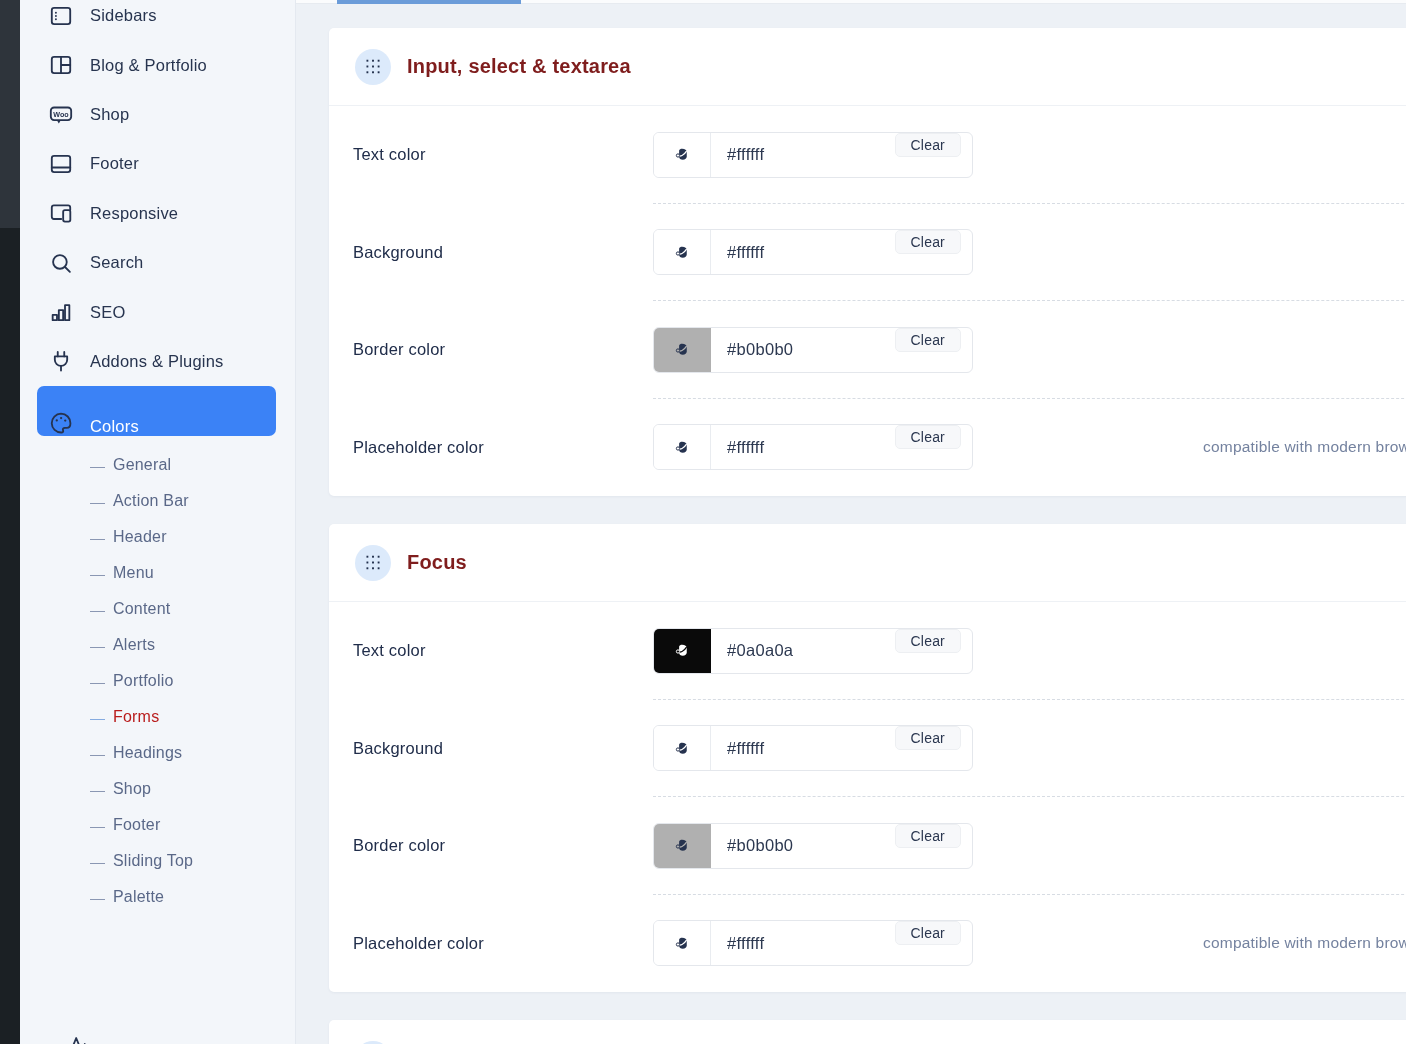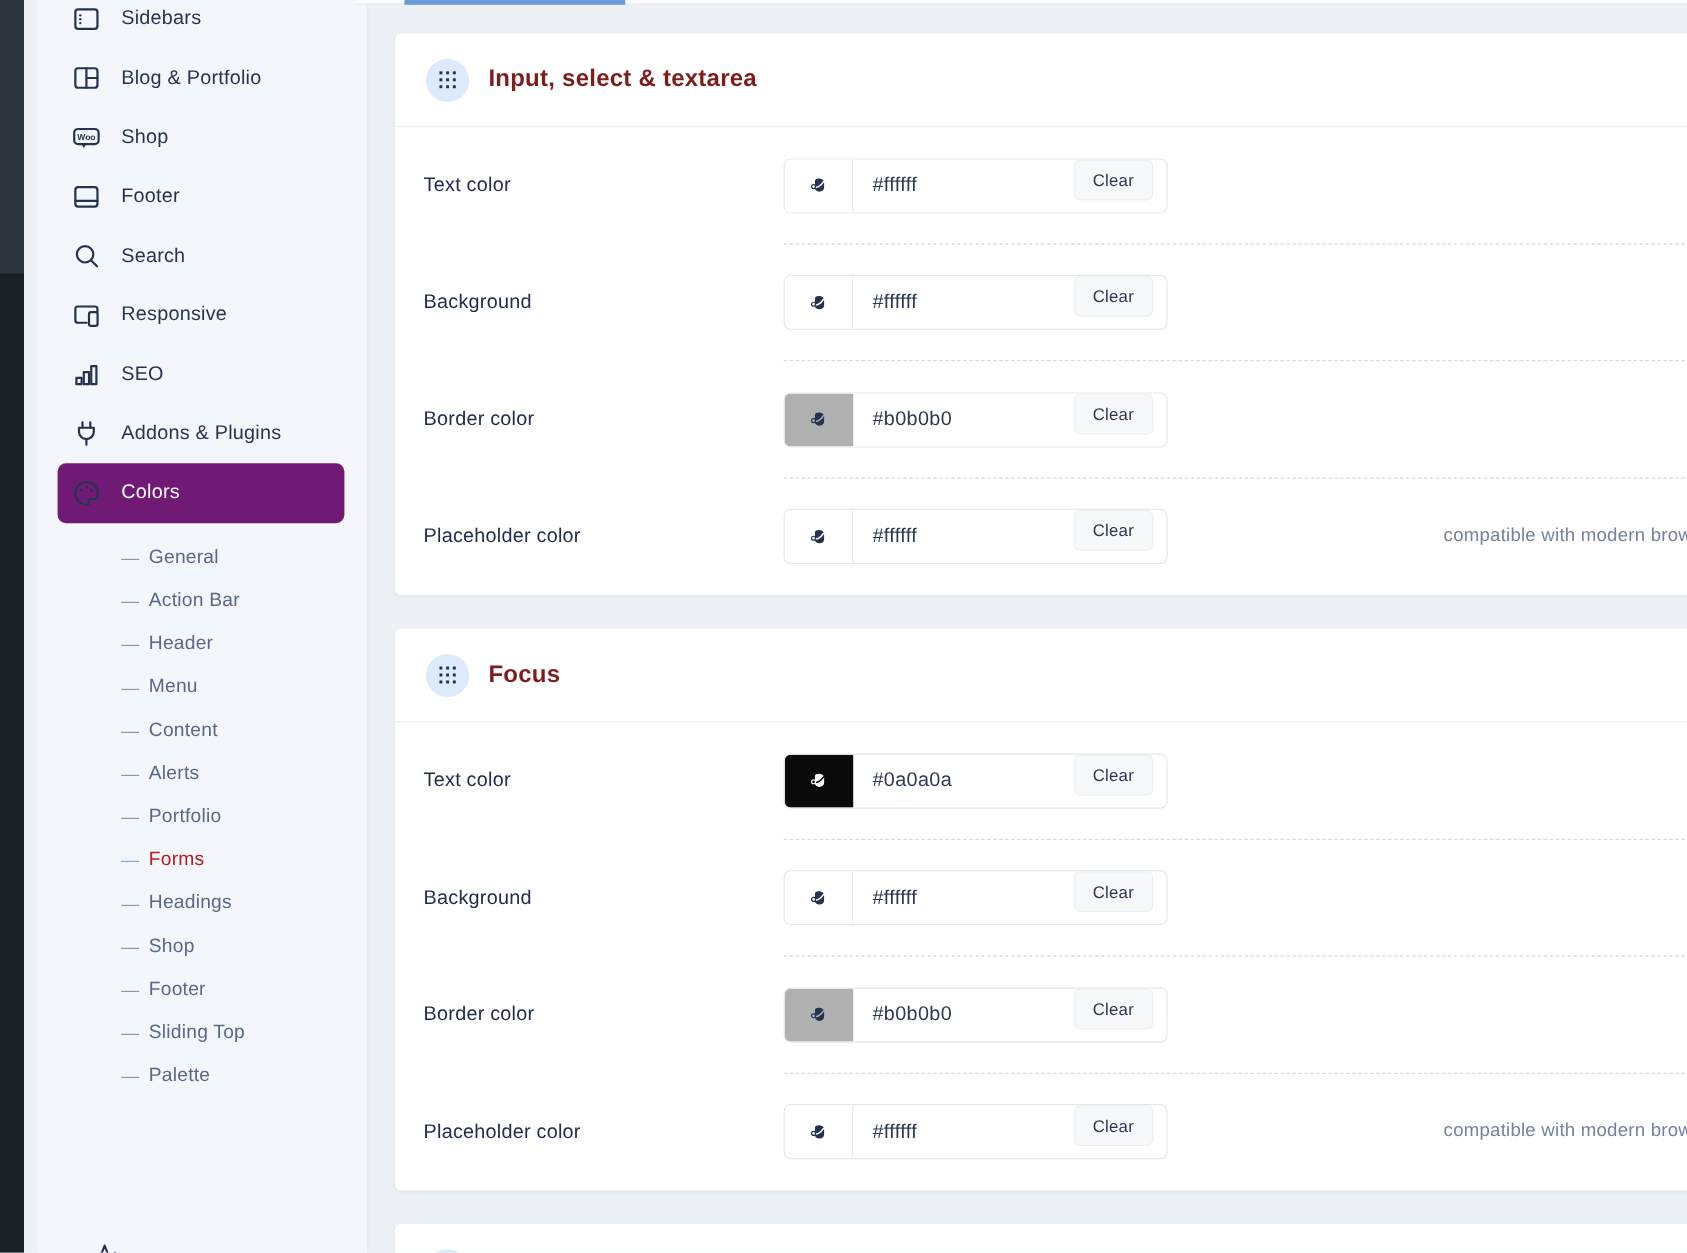--- a/index.html
+++ b/index.html
@@ -9,31 +9,31 @@
     background:#edf1f6;
     position:relative;
     color:#1f2b47;
   }
   
   .admin-strip { position:absolute; left:0; top:0; width:20px; height:100%; background:#1b2024; }
   .admin-strip-top { position:absolute; left:0; top:0; width:20px; height:228px; background:#2e343b; }
   
   .sidebar {
     position:absolute; left:20px; top:0; width:276px; height:100%;
-    background:#f3f6fa; border-right:1px solid #e4e9f0; overflow:hidden;margin-left:11px;
+    background:#f3f6fa; border-right:1px solid #e4e9f0; overflow:hidden;
   }
   .menu { margin-top:-9px; }
   .menu-item {
     height:49.4px; display:flex; align-items:center;
     margin:0 19px 0 17px; padding-left:11px; border-radius:7px; cursor:pointer;
   }
   .menu-item .mi-icon { width:26px; height:26px; display:flex; align-items:center; justify-content:center; flex:none; }
   .menu-item .mi-label { margin-left:16px; font-size:16.5px; letter-spacing:.2px; color:#27344f; white-space:nowrap; }
   .menu-item.highlighted { background:#e7ecf6; }
-  .menu-item.active { background:#701a75; }
+  .menu-item.active { background:#3b82f6;align-items:flex-end; }
   .menu-item.active .mi-label { color:#ffffff; }
   .submenu { margin-top:11.6px; }
   .sub-item { height:36px; display:flex; align-items:center; padding-left:70px; cursor:pointer; }
   .sub-item .dash { color:#8a97b3; font-size:15px; width:23px; flex:none; letter-spacing:-2px; }
   .sub-item .sub-label { font-size:16px; letter-spacing:.2px; color:#5a6888; white-space:nowrap; }
   .sub-item.active .dash { color:#85abe0; }
   .sub-item.active .sub-label { color:#b91c1c; }
   .partial-icon { position:absolute; left:48px; bottom:-2px; height:10px; overflow:hidden; }
   
   .content { position:absolute; left:296px; top:0; width:1160px; height:100%; }
@@ -69,21 +69,21 @@
     width:57px; height:100%; flex:none; border:none; background:#ffffff; cursor:pointer;
     display:flex; align-items:center; justify-content:center;
   }
   .swatch.divided { border-right:1px solid #e9ecf0; }
   .hex-input {
     flex:1; min-width:0; height:100%; border:none; outline:none; background:transparent;
     font-family:"Liberation Sans", sans-serif; font-size:16.5px; letter-spacing:.3px;
     color:#2c3850; padding-left:16px;
   }
   .clear-btn {
-    flex:none; margin-right:11px; height:34px; padding:0 15px;
+    flex:none; margin-right:11px; height:24px; padding:0 15px;
     background:#f7f8fa; border:1px solid #edeff2; border-radius:5px; cursor:pointer;
     font-family:"Liberation Sans", sans-serif; font-size:14px; letter-spacing:.2px; color:#2b3750;
   }
   .row-note { margin-left:230px; white-space:nowrap; font-size:15.5px; letter-spacing:.2px; color:#74829f; }
   svg { display:block; }
 </style>
 </head>
 <body>
 
 <div class="admin-strip">
@@ -132,35 +132,35 @@
             <rect x="3.5" y="4.5" width="17" height="15" rx="2.2"></rect>
             <path d="M3.5 15.2 H20.5"></path>
           </svg>
         </span>
     <span class="mi-label">Footer</span>
   </div>
 
   <div class="menu-item">
     <span class="mi-icon">
           <svg width="26" height="26" viewBox="0 0 24 24" fill="none" stroke="#26334f" stroke-width="1.7" stroke-linecap="round" stroke-linejoin="round">
+            <path d="M20.5 9.2 V7 a2 2 0 0 0 -2 -2 H5.5 a2 2 0 0 0 -2 2 v8.5 a2 2 0 0 0 2 2 H12.2"></path>
+            <rect x="14" y="9.3" width="6.6" height="10.6" rx="1.6" fill="#f3f6fa"></rect>
+          </svg>
+        </span>
+    <span class="mi-label">Responsive</span>
+  </div>
+
+  <div class="menu-item">
+    <span class="mi-icon">
+          <svg width="26" height="26" viewBox="0 0 24 24" fill="none" stroke="#26334f" stroke-width="1.7" stroke-linecap="round" stroke-linejoin="round">
             <circle cx="11" cy="11" r="6.3"></circle>
             <path d="M15.7 15.7 L20.2 20.2"></path>
           </svg>
         </span>
     <span class="mi-label">Search</span>
-  </div>
-
-  <div class="menu-item">
-    <span class="mi-icon">
-          <svg width="26" height="26" viewBox="0 0 24 24" fill="none" stroke="#26334f" stroke-width="1.7" stroke-linecap="round" stroke-linejoin="round">
-            <path d="M20.5 9.2 V7 a2 2 0 0 0 -2 -2 H5.5 a2 2 0 0 0 -2 2 v8.5 a2 2 0 0 0 2 2 H12.2"></path>
-            <rect x="14" y="9.3" width="6.6" height="10.6" rx="1.6" fill="#f3f6fa"></rect>
-          </svg>
-        </span>
-    <span class="mi-label">Responsive</span>
   </div>
 
   <div class="menu-item">
     <span class="mi-icon">
           <svg width="26" height="26" viewBox="0 0 24 24" fill="none" stroke="#26334f" stroke-width="1.7" stroke-linecap="round" stroke-linejoin="round">
             <path d="M4.3 14.7 h4 v4.8 h-4 z"></path>
             <path d="M10 10.2 h4 v9.3 h-4 z"></path>
             <path d="M15.7 5.7 h4 v13.8 h-4 z"></path>
           </svg>
         </span>

